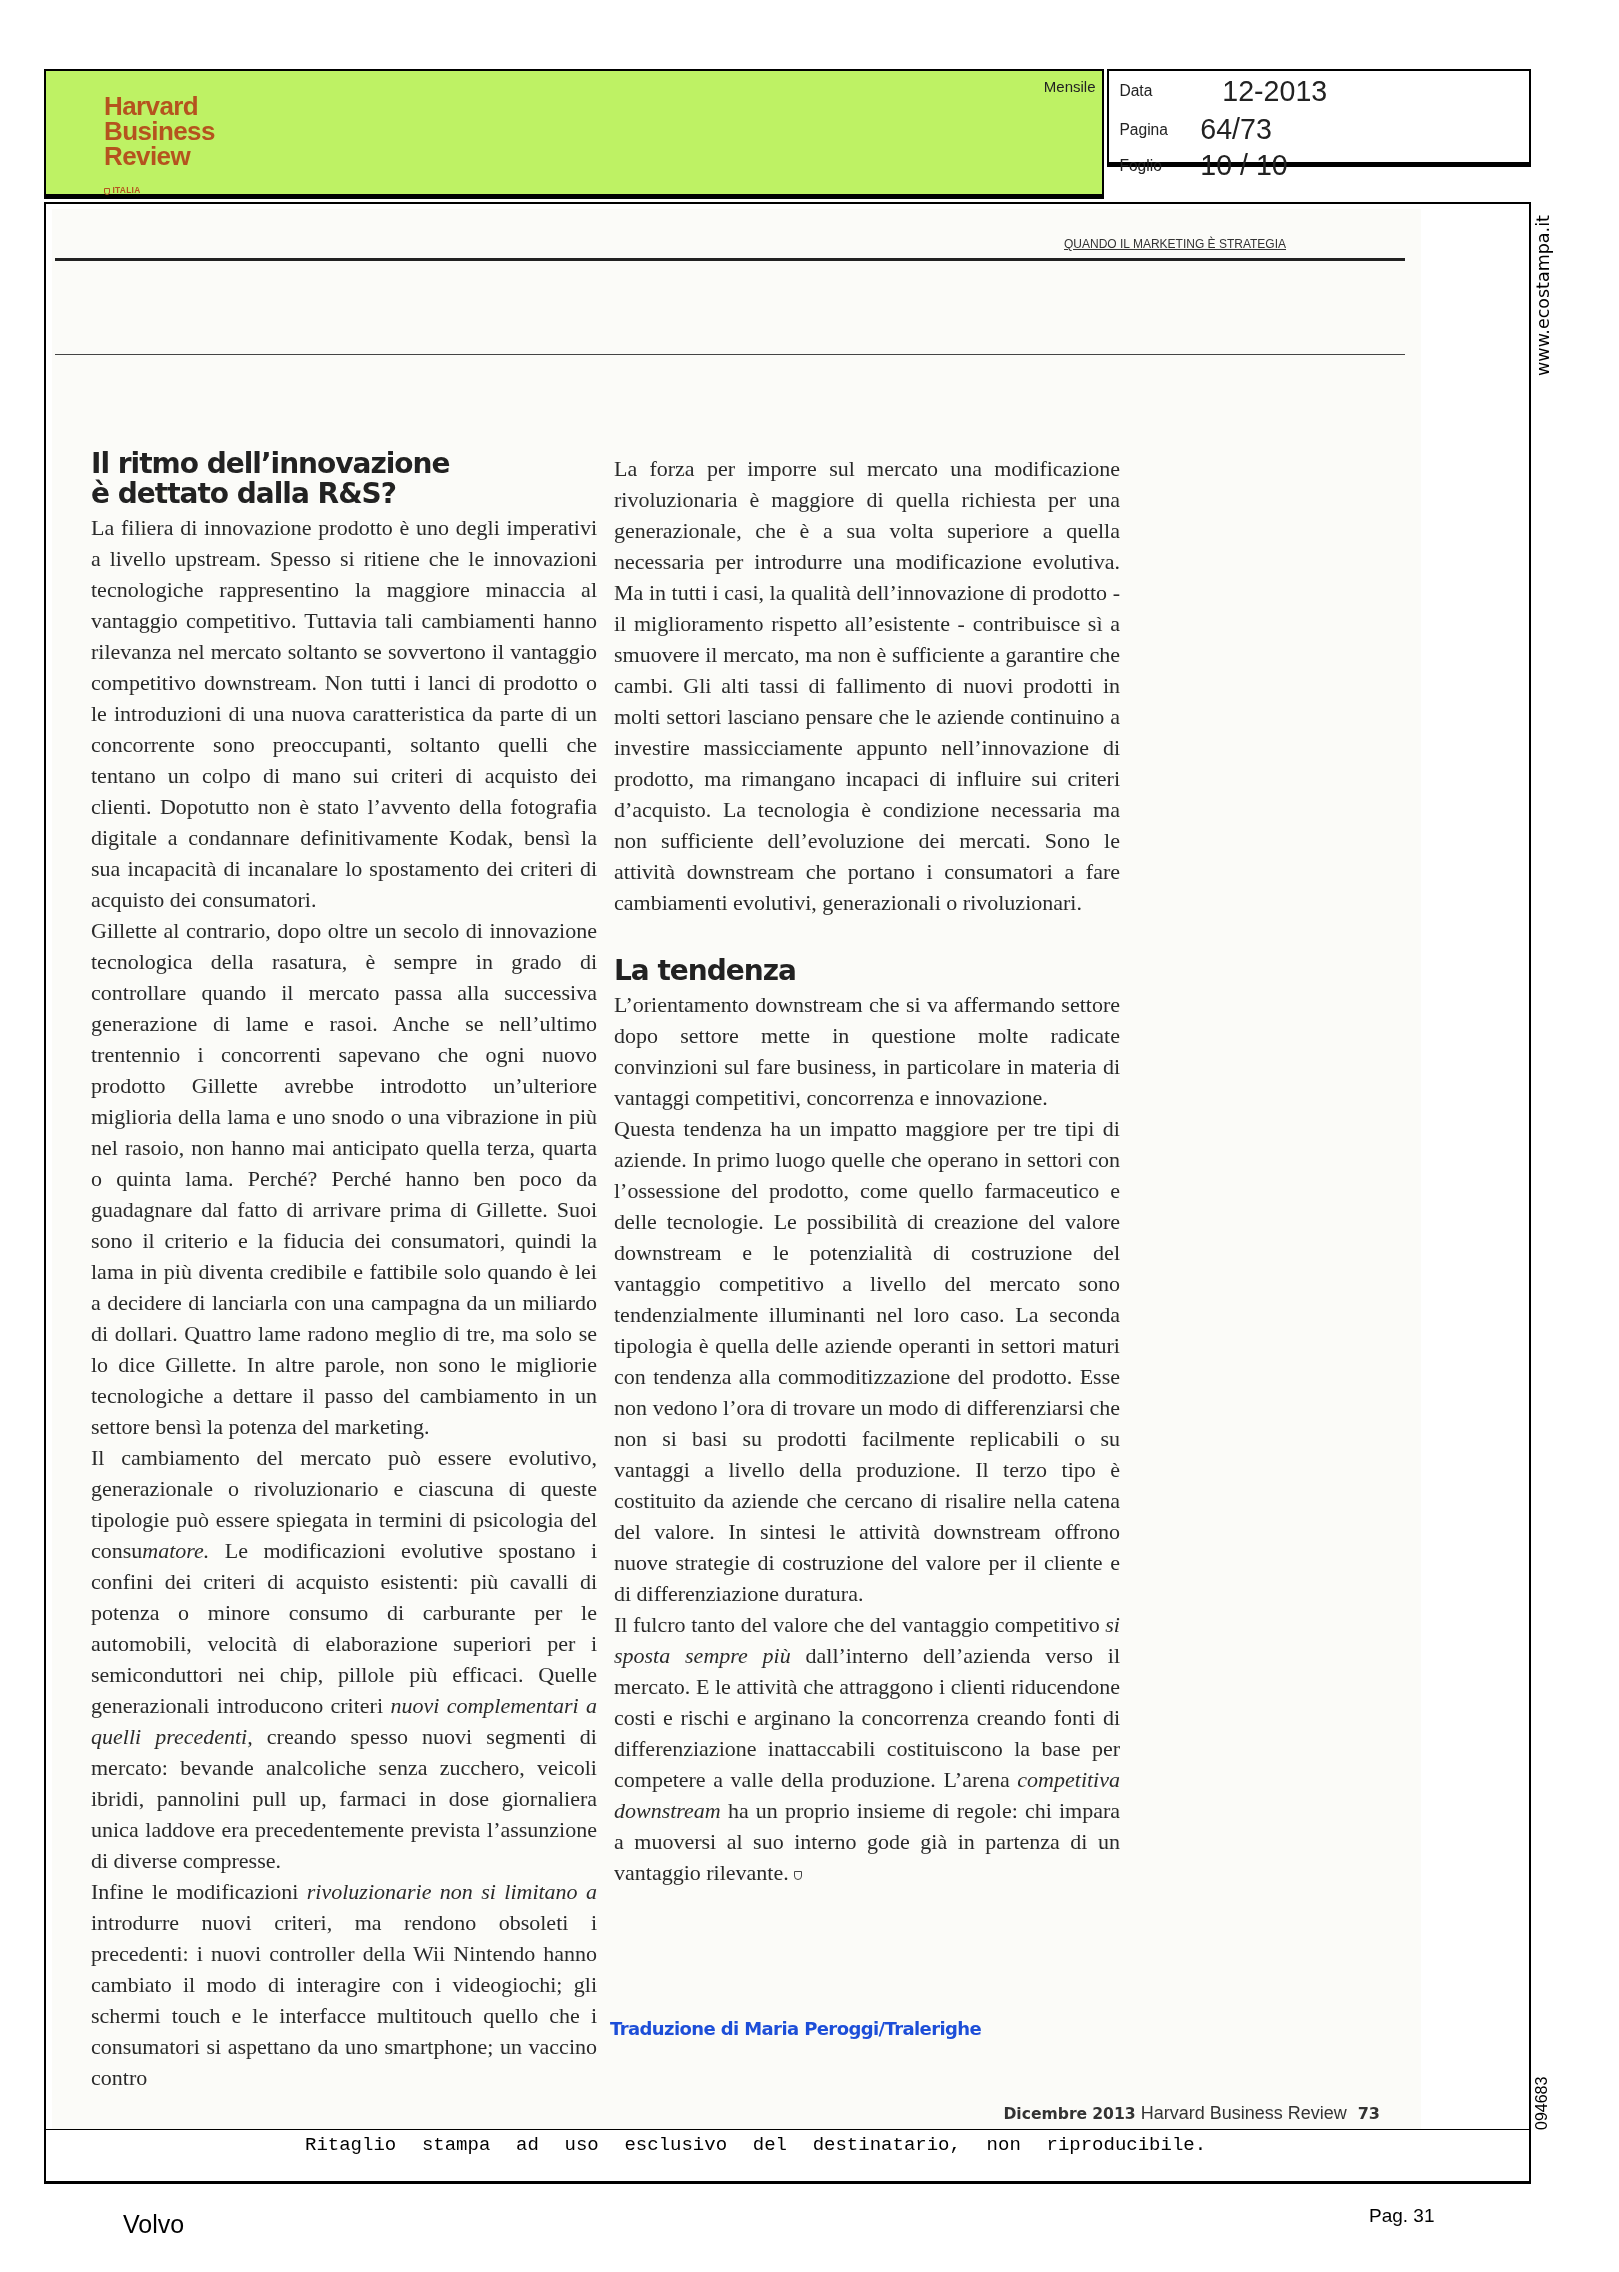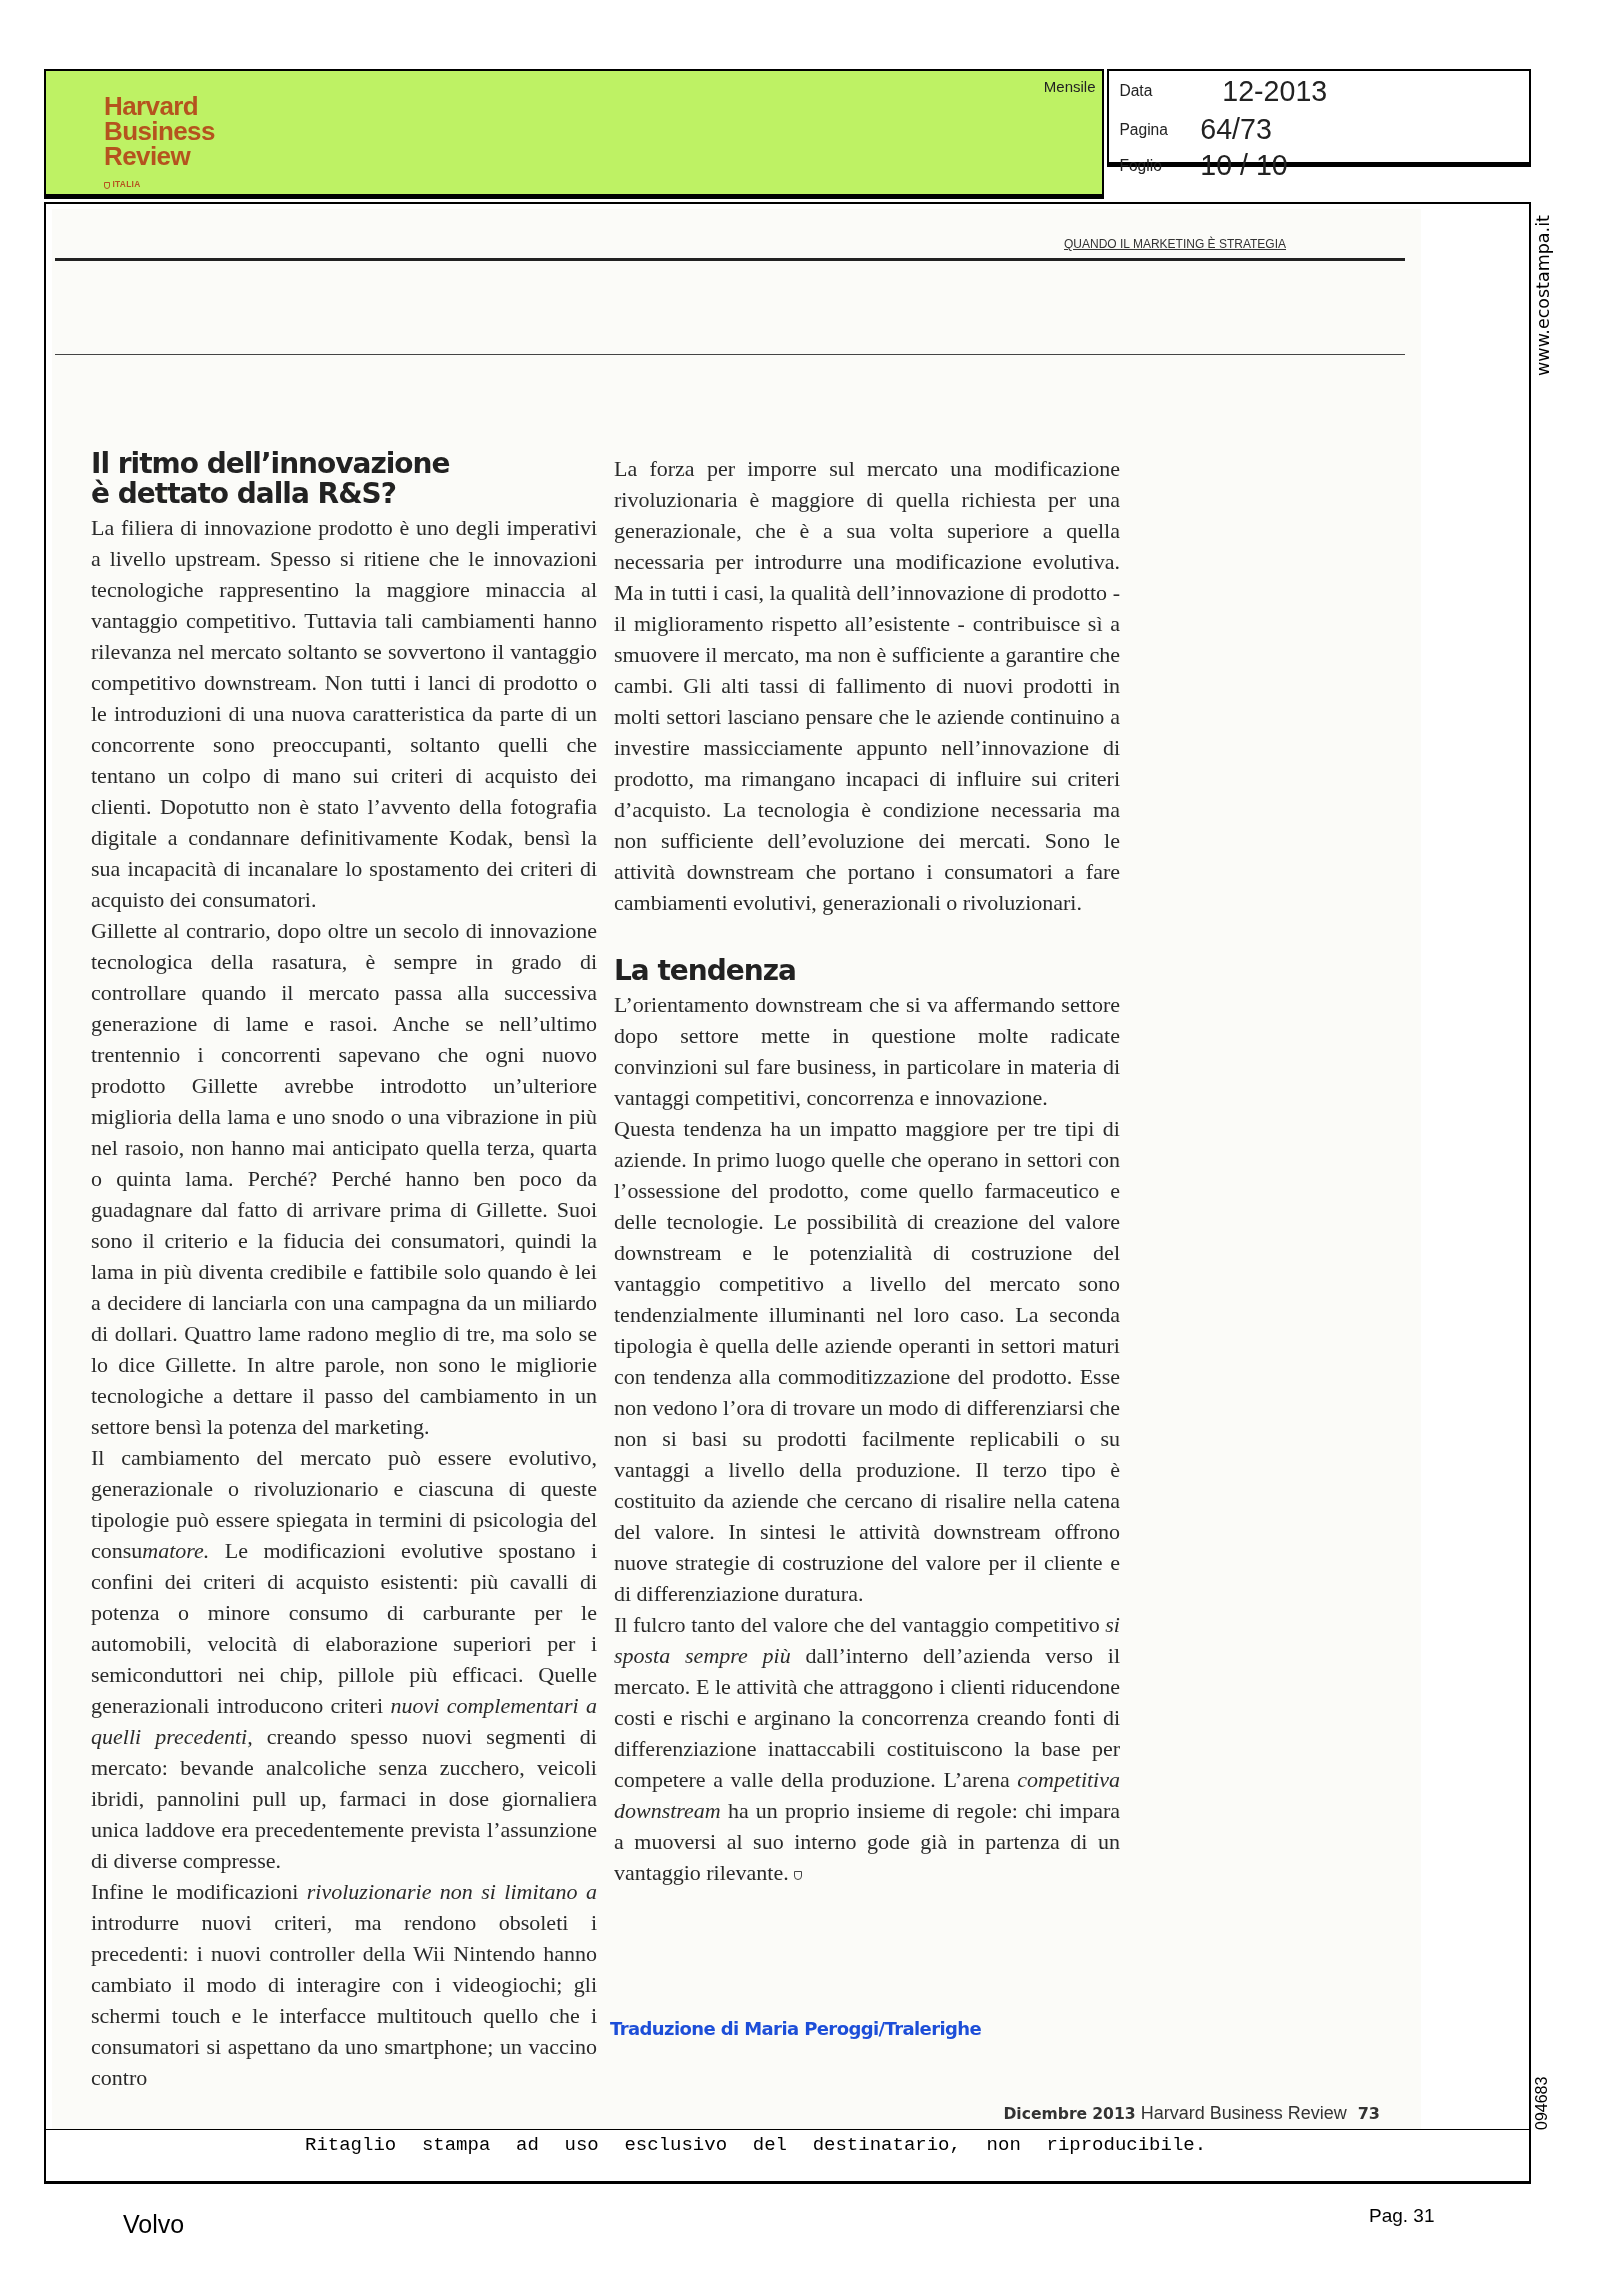--- a/index.html
+++ b/index.html
@@ -7,21 +7,21 @@
          font-family: "Liberation Serif", serif; color: #222; }
 
   
   .hdr-left { position: absolute; left: 44px; top: 69px; width: 1060px; height: 130px;
               border: 2.6px solid #000; border-bottom-width: 5.2px; box-sizing: border-box; background: #bef264; }
   .hdr-right { position: absolute; left: 1107px; top: 69px; width: 424px; height: 98px;
                border: 2.6px solid #000; border-bottom-width: 5.2px; box-sizing: border-box; background: #fff; }
   .logo { position: absolute; left: 58px; top: 23.4px; color: #b5531e;
           font-family: "Liberation Sans", sans-serif; font-weight: bold; font-size: 26px; line-height: 25px;
           letter-spacing: -0.6px; }
-  .logo .sub { font-size: 8.4px; line-height: 10.4px; letter-spacing: 0.3px; display: block; margin-top: 10px; }
+  .logo .sub { font-size: 8.4px; line-height: 10.4px; letter-spacing: 0.3px; display: block; margin-top: 16px; }
   .logo .sub .shield { display: inline-block; width: 5.8px; height: 7.1px; border: 1.3px solid #b5531e; border-radius: 0 0 3.9px 3.9px;
                        margin-right: 2.6px; vertical-align: -1.3px; box-sizing: border-box; }
   .freq { position: absolute; right: 6.5px; top: 6.5px; font-family: "Liberation Sans", sans-serif; font-size: 15px; }
   .meta-row { position: absolute; left: 10.4px; font-family: "Liberation Sans", sans-serif; }
   .meta-row .k { display: inline-block; width: 78px; font-size: 15.6px; vertical-align: middle; }
   .meta-row .v { font-size: 28.6px; vertical-align: middle; }
 
   
   .frame { position: absolute; left: 44px; top: 202px; width: 1487px; height: 1982px;
            border: 2.6px solid #000; border-bottom-width: 3.9px; box-sizing: border-box; background: #fff; }

